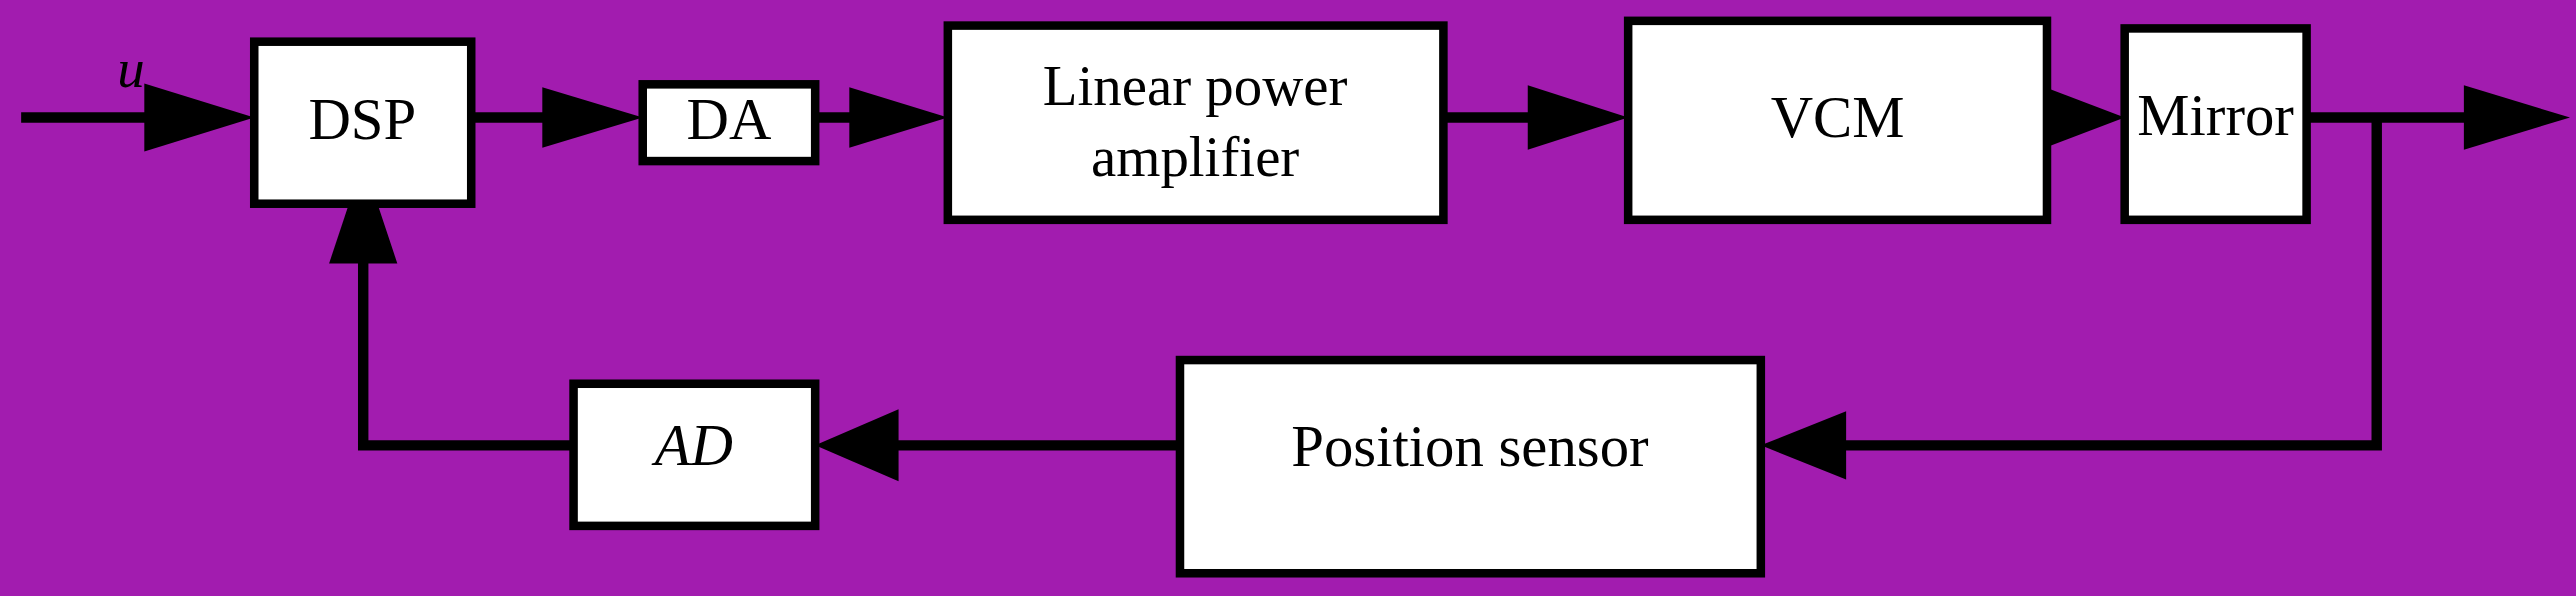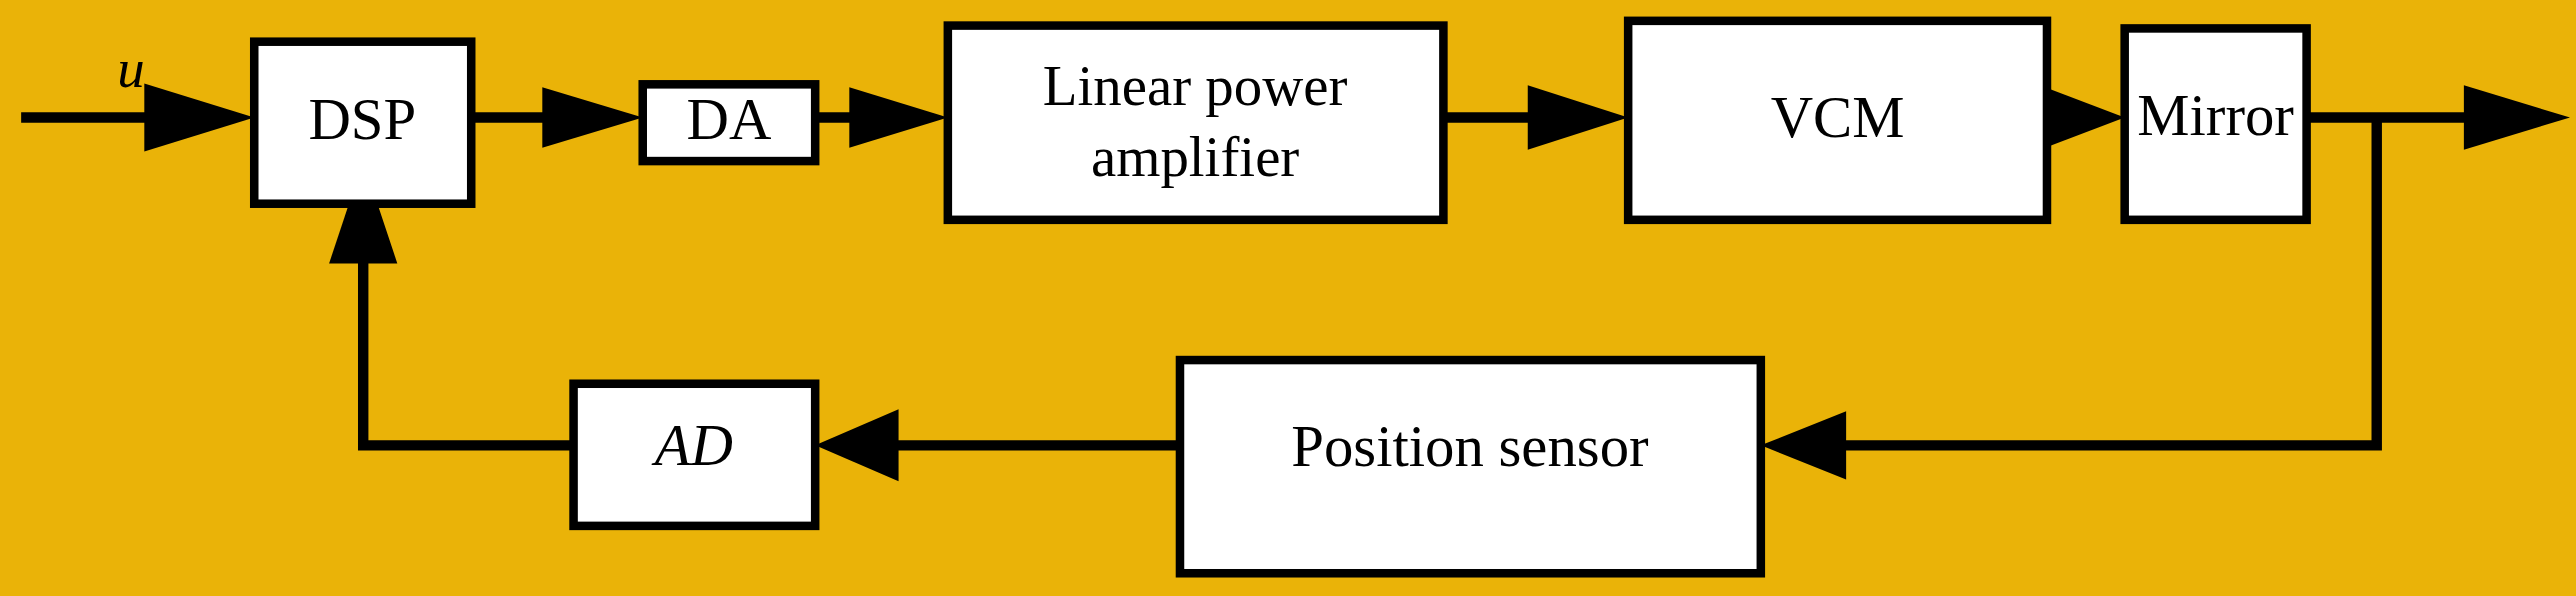--- a/index.html
+++ b/index.html
@@ -11,21 +11,21 @@
   body {
     width: 2576px;
     height: 596px;
     overflow: hidden;
     font-family: "Liberation Serif", "DejaVu Serif", serif;
   }
   #diagram-root {
     position: relative;
     width: 2576px;
     height: 596px;
-    background: #eab308;
+    background: #a21caf;
   }
   svg#block-diagram {
     display: block;
     width: 2576px;
     height: 596px;
   }
   .block-rect {
     fill: #ffffff;
     stroke: #000000;
     stroke-width: 9;

